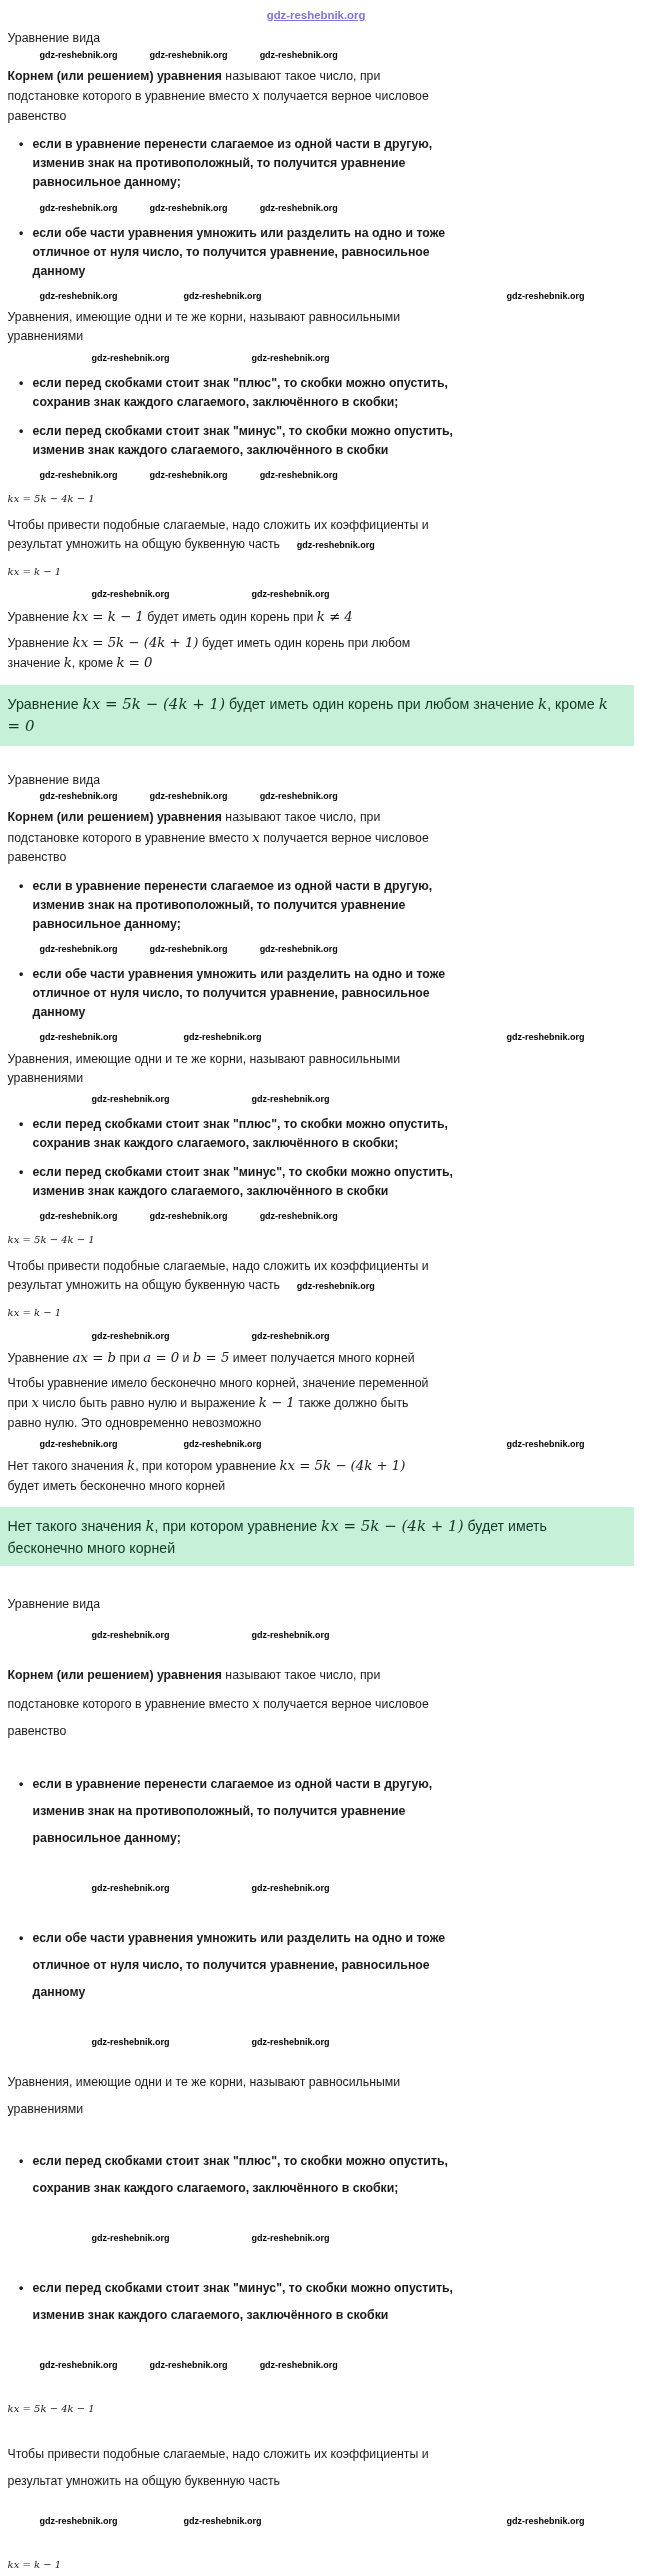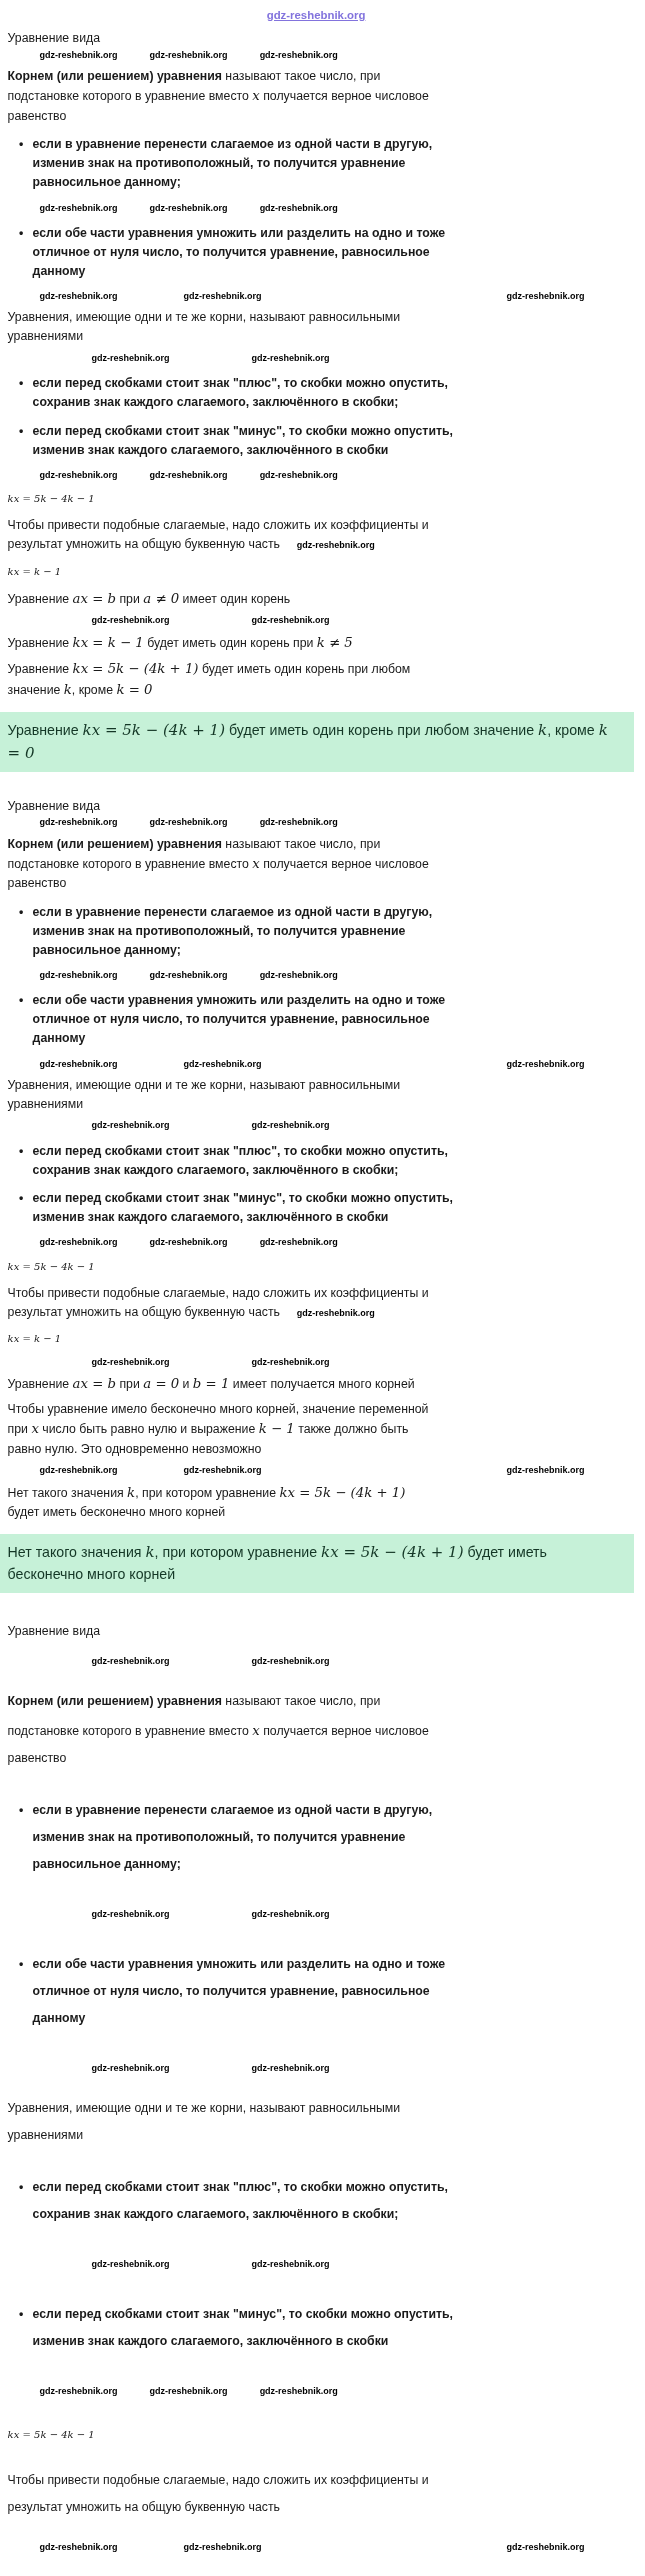--- a/index.html
+++ b/index.html
@@ -103,28 +103,27 @@
 
     <p class="formula">kx = 5k − 4k − 1</p>
 
     <p class="para narrow">
       <span>Чтобы привести подобные слагаемые, надо сложить их коэффициенты и результат умножить на общую буквенную часть</span>
       <span class="wm inline-wm">gdz-reshebnik.org</span>
     </p>
 
     <p class="formula">kx = k − 1</p>
 
-    <p class="para narrow"><span class="seg-text">Уравнение </span><span class="seg-math">ax = b</span><span class="seg-text"> при </span><span class="seg-math">a ≠ 0</span><span class="seg-text"> имеет один корень</span></p>
-
-    <div class="wm-row p-b">
-      <span class="wm">gdz-reshebnik.org</span>
-      <span class="wm">gdz-reshebnik.org</span>
-    </div>
-
-    <p class="para narrow"><span class="seg-text">Уравнение </span><span class="seg-math">kx = k − 1</span><span class="seg-text"> будет иметь один корень при </span><span class="seg-math">k ≠ 5</span></p>
+
+    <div class="wm-row p-b">
+      <span class="wm">gdz-reshebnik.org</span>
+      <span class="wm">gdz-reshebnik.org</span>
+    </div>
+
+    <p class="para narrow"><span class="seg-text">Уравнение </span><span class="seg-math">kx = k − 1</span><span class="seg-text"> будет иметь один корень при </span><span class="seg-math">k ≠ 4</span></p>
     <p class="para narrow"><span class="seg-text">Уравнение </span><span class="seg-math">kx = 5k − (4k + 1)</span><span class="seg-text"> будет иметь один корень при любом значение </span><span class="seg-math">k</span><span class="seg-text">, кроме </span><span class="seg-math">k = 0</span></p>
 
     <div class="highlight"><span class="seg-text">Уравнение </span><span class="seg-math">kx = 5k − (4k + 1)</span><span class="seg-text"> будет иметь один корень при любом значение </span><span class="seg-math">k</span><span class="seg-text">, кроме </span><span class="seg-math">k = 0</span></div>
   </section>
 
   <section class="sol">
     <p class="h narrow">Уравнение вида</p>
 
     <div class="wm-row p-a">
       <span class="wm">gdz-reshebnik.org</span>
@@ -181,21 +180,21 @@
       <span class="wm inline-wm">gdz-reshebnik.org</span>
     </p>
 
     <p class="formula">kx = k − 1</p>
 
     <div class="wm-row p-b">
       <span class="wm">gdz-reshebnik.org</span>
       <span class="wm">gdz-reshebnik.org</span>
     </div>
 
-    <p class="para narrow"><span class="seg-text">Уравнение </span><span class="seg-math">ax = b</span><span class="seg-text"> при </span><span class="seg-math">a = 0</span><span class="seg-text"> и </span><span class="seg-math">b = 1</span><span class="seg-text"> имеет получается много корней</span></p>
+    <p class="para narrow"><span class="seg-text">Уравнение </span><span class="seg-math">ax = b</span><span class="seg-text"> при </span><span class="seg-math">a = 0</span><span class="seg-text"> и </span><span class="seg-math">b = 5</span><span class="seg-text"> имеет получается много корней</span></p>
 
     <p class="para narrow"><span class="seg-text">Чтобы уравнение имело бесконечно много корней, значение переменной при </span><span class="seg-math">x</span><span class="seg-text"> число быть равно нулю и выражение </span><span class="seg-math">k − 1</span><span class="seg-text"> также должно быть равно нулю. Это одновременно невозможно</span></p>
 
     <div class="wm-row p-c">
       <span class="wm">gdz-reshebnik.org</span>
       <span class="wm">gdz-reshebnik.org</span>
       <span class="wm">gdz-reshebnik.org</span>
     </div>
 
     <p class="para narrow"><span class="seg-text">Нет такого значения </span><span class="seg-math">k</span><span class="seg-text">, при котором уравнение </span><span class="seg-math">kx = 5k − (4k + 1)</span><span class="seg-text"> будет иметь бесконечно много корней</span></p>

